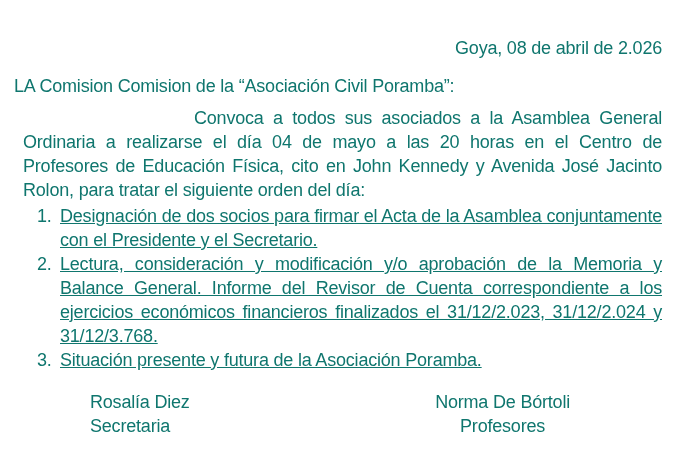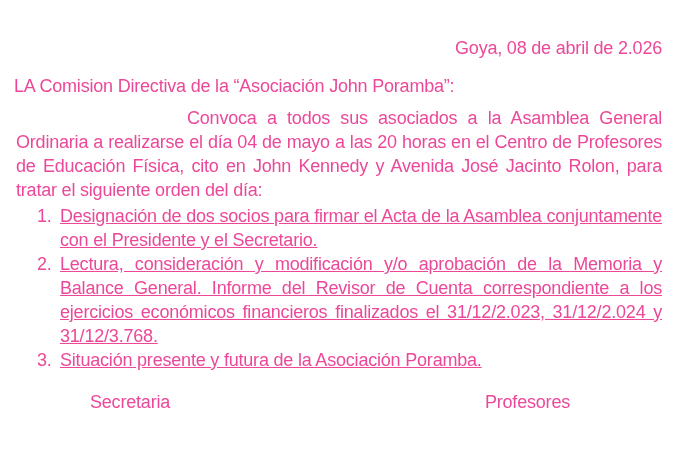--- a/index.html
+++ b/index.html
@@ -7,36 +7,36 @@
     padding: 0;
     background: #ffffff;
   }
   .page {
     position: relative;
     width: 698px;
     height: 459px;
     overflow: hidden;
     box-sizing: border-box;
     background: #ffffff;
-    color: #ec4899;
+    color: #0f766e;
     font-family: "Liberation Sans", sans-serif;
     font-size: 18px;
     line-height: 24px;
     letter-spacing: -0.2px;
     padding: 36px 36px 0 14px;
   }
   .date-line {
     text-align: right;
     margin: 0 0 14px 0;
   }
   .salutation {
     margin: 0 0 8px 0;
   }
   .body-par {
-    margin: 0 0 2px 2px;
+    margin: 0 0 2px 9px;
     text-indent: 171px;
     text-align: justify;
   }
   .agenda {
     margin: 0;
     padding-left: 23px;
   }
   .agenda-item {
     display: flex;
   }
@@ -66,41 +66,43 @@
     margin-top: 0;
   }
 </style>
 </head>
 <body>
 
 <div class="page">
 
   <div class="date-line">Goya, 08 de abril de 2.026</div>
 
-  <p class="salutation">LA Comision Directiva de la “Asociación John Poramba”:</p>
+  <p class="salutation">LA Comision Comision de la “Asociación Civil Poramba”:</p>
 
   <p class="body-par">Convoca a todos sus asociados a la Asamblea General Ordinaria a realizarse el día 04 de mayo a las 20 horas en el Centro de Profesores de Educación Física, cito en John Kennedy y Avenida José Jacinto Rolon, para tratar el siguiente orden del día:</p>
 
   <div class="agenda">
     <div class="agenda-item">
       <span class="agenda-num">1.</span>
       <span class="agenda-text">Designación de dos socios para firmar el Acta de la Asamblea conjuntamente con el Presidente y el Secretario.</span>
     </div>
     <div class="agenda-item">
       <span class="agenda-num">2.</span>
       <span class="agenda-text">Lectura, consideración y modificación y/o aprobación de la Memoria y Balance General. Informe del Revisor de Cuenta correspondiente a los ejercicios económicos financieros finalizados el 31/12/2.023, 31/12/2.024 y 31/12/3.768.</span>
     </div>
     <div class="agenda-item">
       <span class="agenda-num">3.</span>
       <span class="agenda-text">Situación presente y futura de la Asociación Poramba.</span>
     </div>
   </div>
 
   <div class="signatures">
     <div class="sig-left">
+      <div class="sig-name">Rosalía Diez</div>
       <div class="sig-title">Secretaria</div>
     </div>
     <div class="sig-right">
+      <div class="sig-name">Norma De Bórtoli</div>
       <div class="sig-title">Profesores</div>
     </div>
   </div>
 
 </div>
 
 </body></html>

